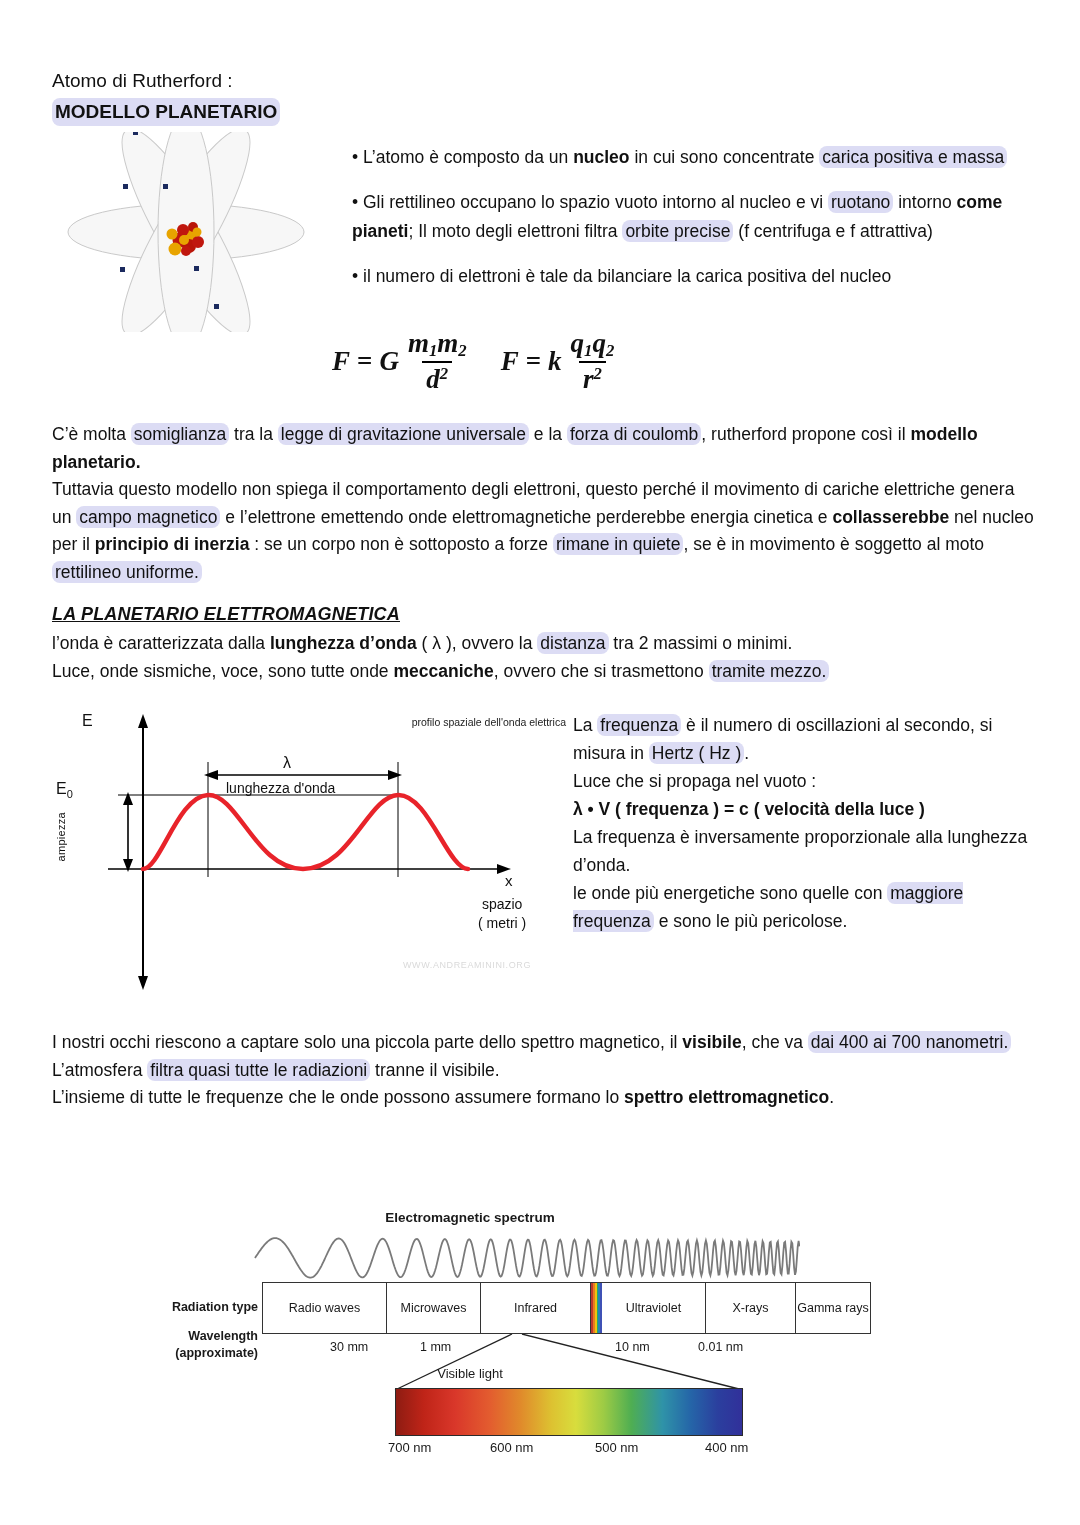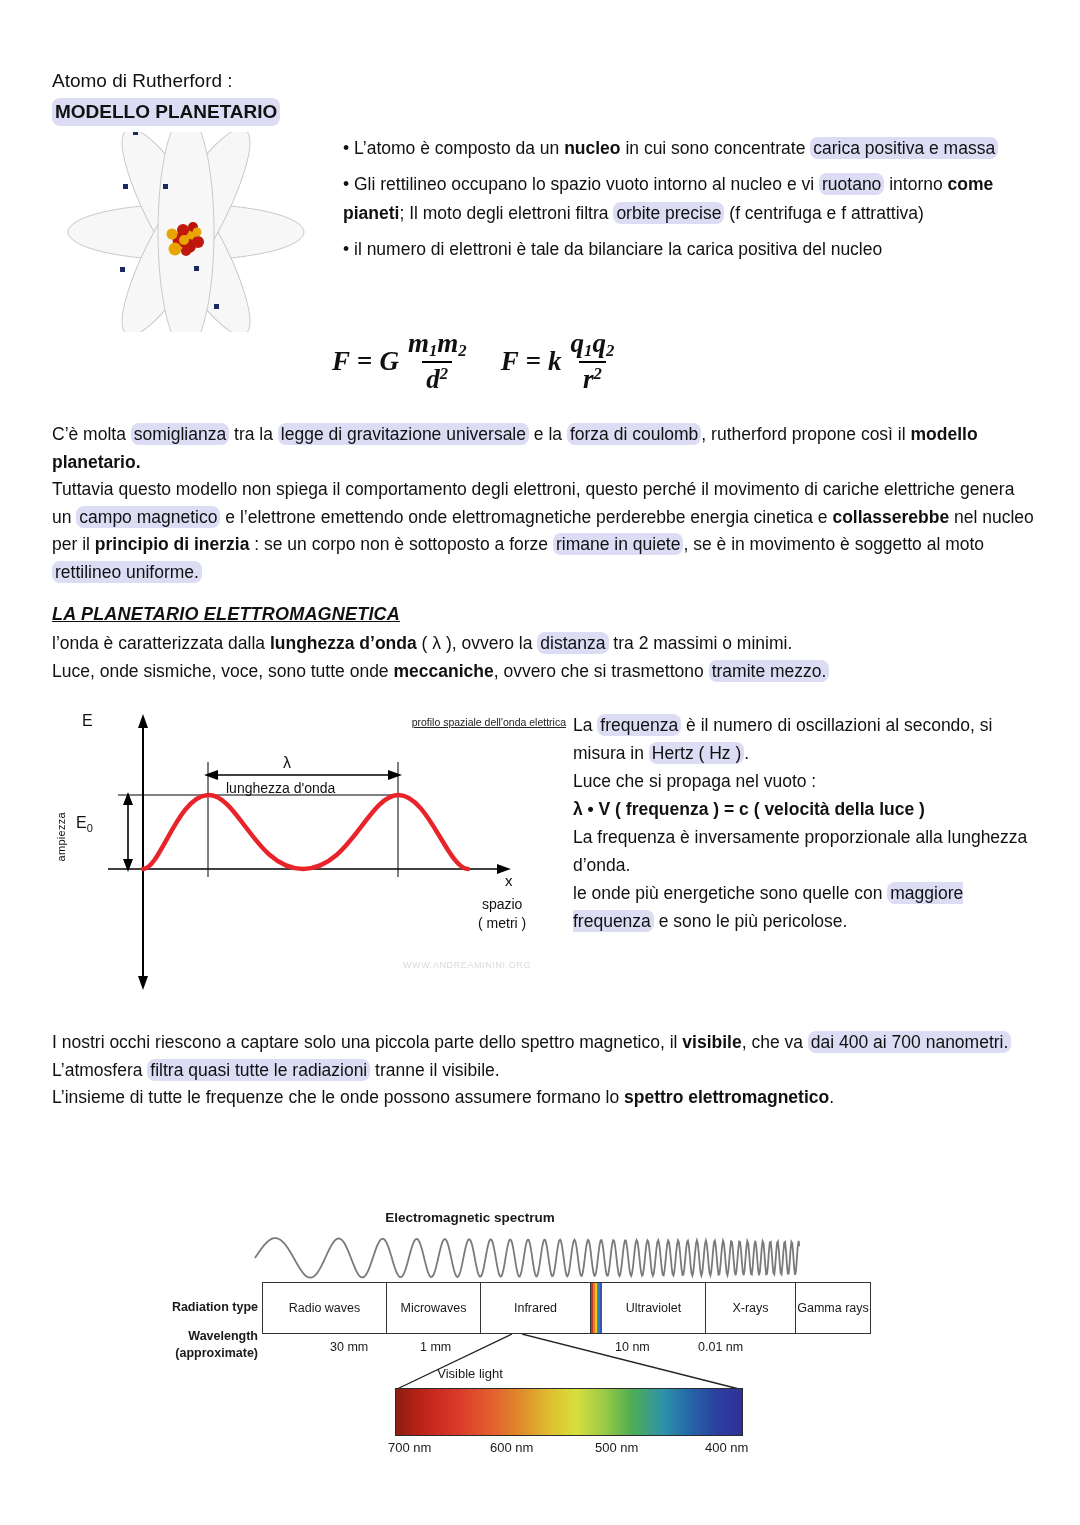--- a/index.html
+++ b/index.html
@@ -21,21 +21,21 @@
   .title-block { position:absolute; left:52px; top:68px; }
   .title-line1 { font-size: 19px; line-height: 26px; color:#111; }
   .title-line2 { font-size: 19px; font-weight: bold; line-height: 26px; margin-top:4px; display:inline-block; }
 
   
   .atom { position:absolute; left:62px; top:132px; width:248px; height:200px; }
 
   
   .bullets { position:absolute; left:336px; top:127px; width:690px;
              font-size:17.5px; line-height:29px; }
-  .bullets p { margin:7px; }
+  .bullets p { margin:16px; }
 
   
   .formulas { position:absolute; left:332px; top:330px; width:340px; height:64px;
               font-family:"Liberation Serif", serif; }
   .frm { display:inline-flex; align-items:center; font-size:27px; font-style:italic; font-weight:bold; }
   .frm .op { font-style:normal; margin:0 7px; font-weight:bold; }
   .frac { display:inline-flex; flex-direction:column; align-items:center; margin-left:5px; line-height:1; }
   .frac .num { padding:0 4px 2px 4px; }
   .frac .den { border-top:2px solid #000; padding:3px 4px 0 4px; }
   sub.sm { font-size:0.62em; vertical-align:-0.22em; font-style:italic; }
@@ -45,24 +45,24 @@
   .para { position:absolute; left:52px; width:985px; font-size:17.5px; line-height:27.5px; }
   #para1 { top:421px; }
   #sect-head { position:absolute; left:52px; top:604px; font-size:18px; font-weight:bold;
                font-style:italic; text-decoration:underline; letter-spacing:0.2px; }
   #para2 { top:630px; }
   #para3 { top:1029px; }
 
   
   .wavefig { position:absolute; left:48px; top:702px; width:520px; height:300px; }
   .wavefig .cap-right { position:absolute; right:2px; top:14px; font-size:10.5px;
-                        text-decoration:underline; color:#222; white-space:nowrap; }
+                        color:#222; white-space:nowrap; }
   .wavefig .lbl { position:absolute; font-size:14px; color:#111; }
   .wavefig .lbl-E  { left:34px; top:10px; font-size:16px; }
-  .wavefig .lbl-E0 { left:28px; top:78px; font-size:16px;margin-top:34px; }
+  .wavefig .lbl-E0 { left:8px; top:78px; font-size:16px; }
   .wavefig .lbl-amp{ left:7px; top:110px; font-size:11px; writing-mode:vertical-rl;
                      transform:rotate(180deg); letter-spacing:0.3px; }
   .wavefig .lbl-lam{ left:235px; top:52px; font-size:16px; }
   .wavefig .lbl-lod{ left:178px; top:78px; font-size:14px; }
   .wavefig .lbl-x  { left:457px; top:170px; font-size:15px; }
   .wavefig .lbl-sp { left:430px; top:193px; font-size:14px; text-align:center; line-height:19px;}
   .wavefig .wm { position:absolute; left:355px; top:258px; font-size:9px; color:#dadada;
                  letter-spacing:0.6px; }
 
   

